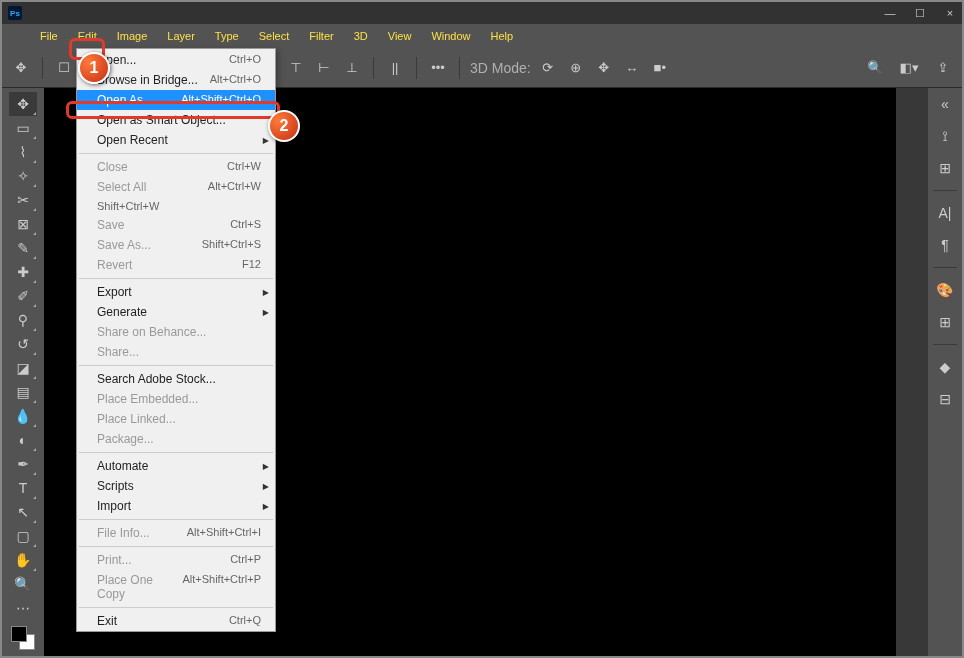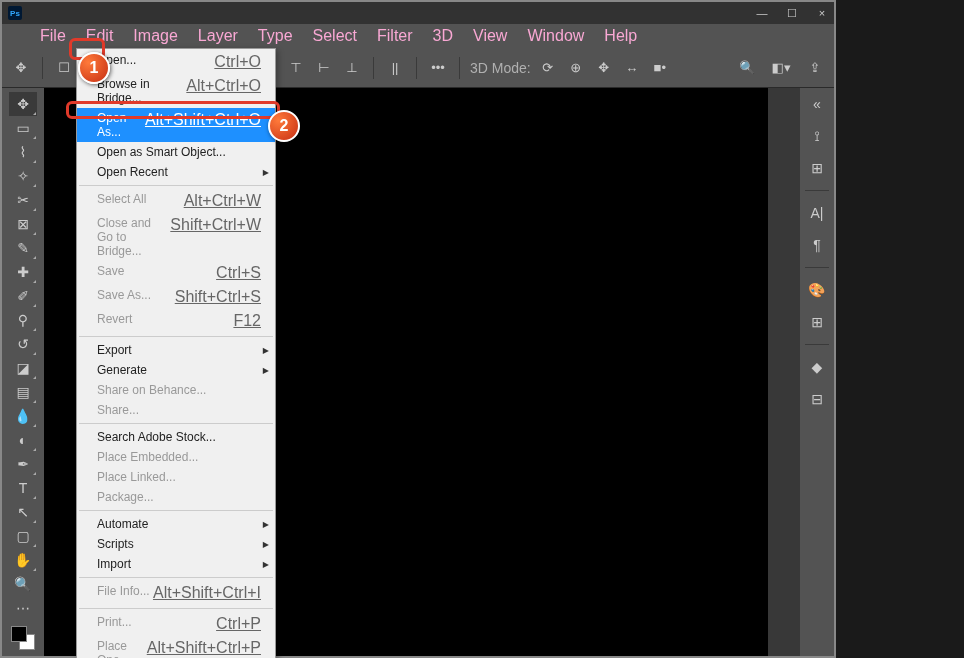--- a/index.html
+++ b/index.html
@@ -1,23 +1,23 @@
 <!DOCTYPE html>
 <html><head>
 <meta charset="utf-8">
 <style>
 * { margin: 0; padding: 0; box-sizing: border-box; font-family: -apple-system, "Segoe UI", Arial, sans-serif; }
 body { background: #1a1a1a; overflow: hidden; width: 964px; height: 658px; position: relative; }
-.app-frame { width: 836px; height: 658px; background: #1a1a1a; border: 2px solid #888; position: relative; }
+.app-frame { width: 964px; height: 658px; background: #1a1a1a; border: 2px solid #888; position: relative; }
 .titlebar { height: 22px; background: #323232; display: flex; align-items: center; padding: 0 6px; }
 .ps-logo { width: 14px; height: 14px; background: #001833; border-radius: 2px; display: flex; align-items: center; justify-content: center; color: #31a8ff; font-size: 8px; font-weight: bold; }
 .win-controls { margin-left: auto; display: flex; gap: 18px; color: #ccc; font-size: 11px; }
 .win-btn { cursor: pointer; width: 12px; text-align: center; }
 .menubar { height: 24px; background: #535353; display: flex; align-items: center; padding-left: 28px; }
-.menu-item { color: #f9a8d4; font-size: 16px; padding: 4px 10px; cursor: pointer; }
+.menu-item { color: #fde047; font-size: 11px; padding: 4px 10px; cursor: pointer; }
 .optbar { height: 40px; background: #535353; display: flex; align-items: center; padding: 0 8px; border-bottom: 1px solid #2a2a2a; gap: 6px; }
 .optbar .icon-btn { width: 22px; height: 22px; color: #ccc; display: flex; align-items: center; justify-content: center; font-size: 13px; }
 .optbar .divider { width: 1px; height: 22px; background: #3a3a3a; margin: 0 4px; }
 .optbar-text { color: #b0b0b0; font-size: 14px; }
 .optbar-right { margin-left: auto; display: flex; align-items: center; gap: 12px; }
 .main-area { display: flex; height: calc(100% - 86px); }
 .left-tools { width: 42px; background: #535353; display: flex; flex-direction: column; align-items: center; padding-top: 4px; }
 .tool-btn { width: 28px; height: 24px; display: flex; align-items: center; justify-content: center; color: #ccc; font-size: 14px; cursor: pointer; position: relative; }
 .tool-btn.active { background: #3a3a3a; }
 .tool-tri { position: absolute; right: 1px; bottom: 1px; width: 0; height: 0; border-right: 3px solid #aaa; border-top: 3px solid transparent; }
@@ -27,21 +27,21 @@
 .canvas-area { flex: 1; background: #000; }
 .right-collapsed { width: 32px; background: #383838; }
 .right-panel { width: 34px; background: #535353; display: flex; flex-direction: column; align-items: center; padding-top: 4px; gap: 8px; }
 .rp-btn { width: 24px; height: 24px; display: flex; align-items: center; justify-content: center; color: #ccc; font-size: 14px; cursor: pointer; }
 .rp-sep { width: 24px; height: 1px; background: #3a3a3a; margin: 2px 0; }
 
 .dropdown { position: absolute; left: 74px; top: 46px; width: 200px; background: #f0f0f0; border: 1px solid #999; box-shadow: 2px 2px 6px rgba(0,0,0,0.3); z-index: 100; }
 .dd-item { display: flex; justify-content: space-between; padding: 3px 14px 3px 20px; font-size: 12px; color: #222; cursor: pointer; position: relative; }
 .dd-item.disabled { color: #999; }
 .dd-item.highlight { background: #1e90ff; color: #fff; }
-.dd-item .shortcut { color: #666; font-size: 16px; text-decoration: underline; }
+.dd-item .shortcut { color: #666; font-size: 11px; }
 .dd-item.highlight .shortcut { color: #fff; }
 .dd-sep { height: 1px; background: #ccc; margin: 3px 2px; }
 .dd-arrow { position: absolute; right: 6px; top: 50%; transform: translateY(-50%); font-size: 8px; color: #333; }
 
 .annot-box { position: absolute; border: 3px solid #e03a2a; border-radius: 6px; z-index: 200; pointer-events: none; }
 .annot-file { left: 67px; top: 36px; width: 36px; height: 22px; }
 .annot-openas { left: 64px; top: 99px; width: 214px; height: 18px; }
 .annot-circle { position: absolute; width: 32px; height: 32px; background: radial-gradient(circle at 30% 30%, #ff7a3a, #c62e13); border: 2px solid #fff; border-radius: 50%; display: flex; align-items: center; justify-content: center; color: #fff; font-weight: bold; font-size: 16px; box-shadow: 1px 1px 4px rgba(0,0,0,0.6); z-index: 300; }
 .annot-c1 { left: 76px; top: 50px; }
 .annot-c2 { left: 266px; top: 108px; }
@@ -171,25 +171,28 @@
     </div>
     <div class="dd-item">
       <span>Open as Smart Object...</span>
     </div>
     <div class="dd-item">
       <span>Open Recent</span>
       <span class="dd-arrow">▶</span>
     </div>
     <div class="dd-sep"></div>
     <div class="dd-item disabled">
+      <span>Close</span>
+      <span class="shortcut">Ctrl+W</span>
+    </div>
+    <div class="dd-item disabled">
       <span>Select All</span>
       <span class="shortcut">Alt+Ctrl+W</span>
     </div>
     <div class="dd-item disabled">
-      <span>Close and Go to Bridge...</span>
       <span class="shortcut">Shift+Ctrl+W</span>
     </div>
     <div class="dd-item disabled">
       <span>Save</span>
       <span class="shortcut">Ctrl+S</span>
     </div>
     <div class="dd-item disabled">
       <span>Save As...</span>
       <span class="shortcut">Shift+Ctrl+S</span>
     </div>

